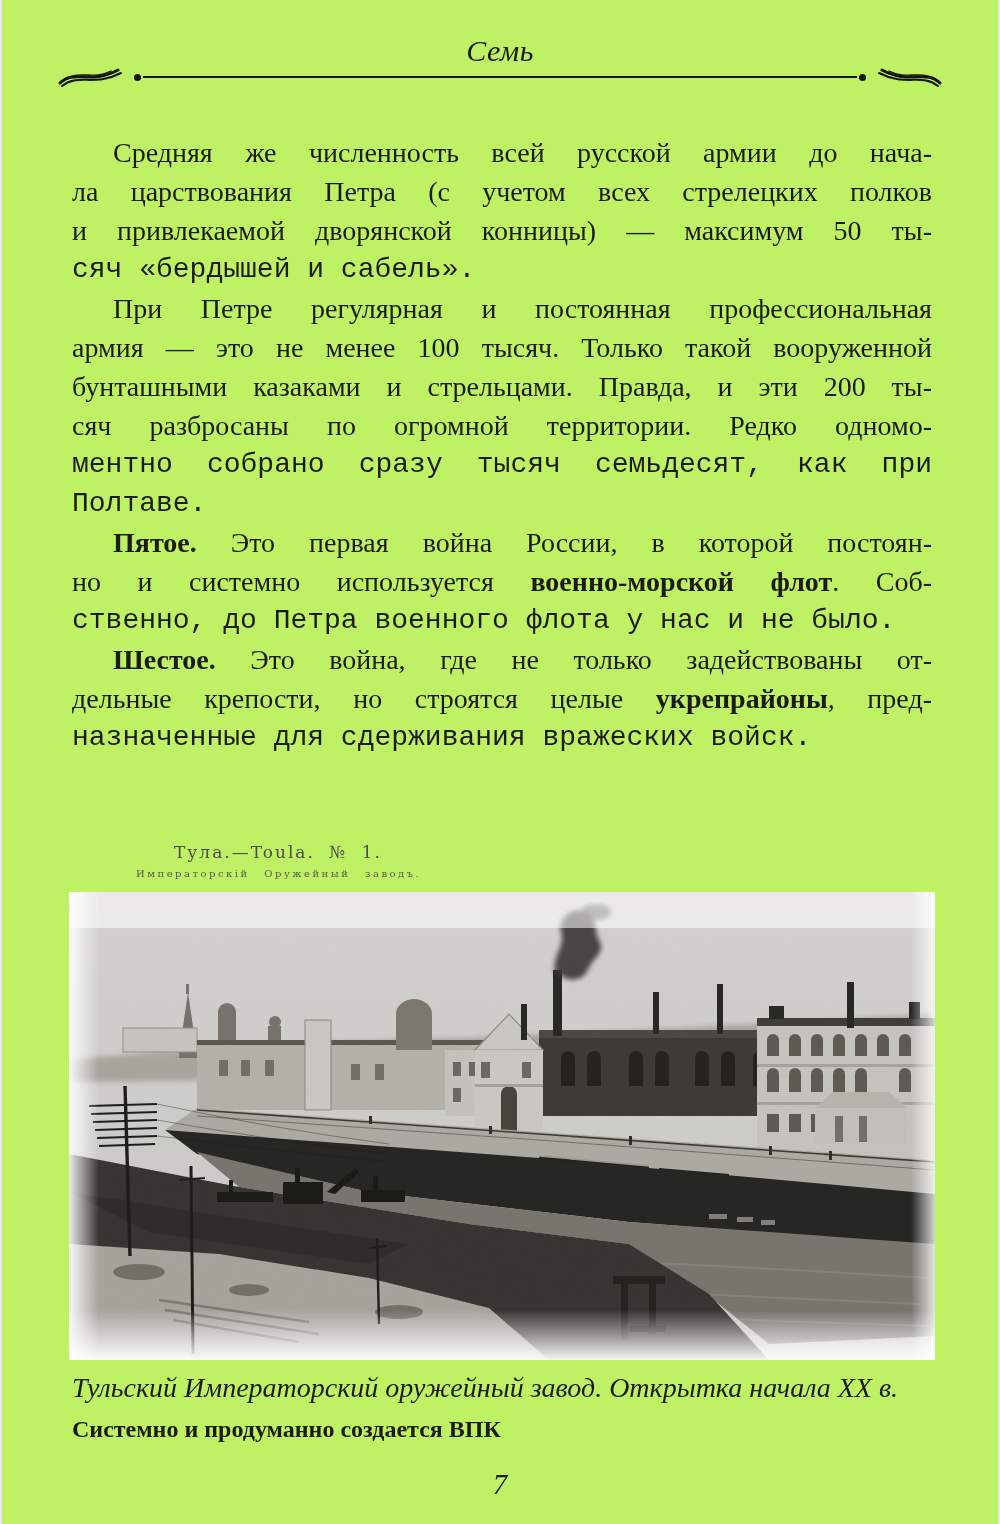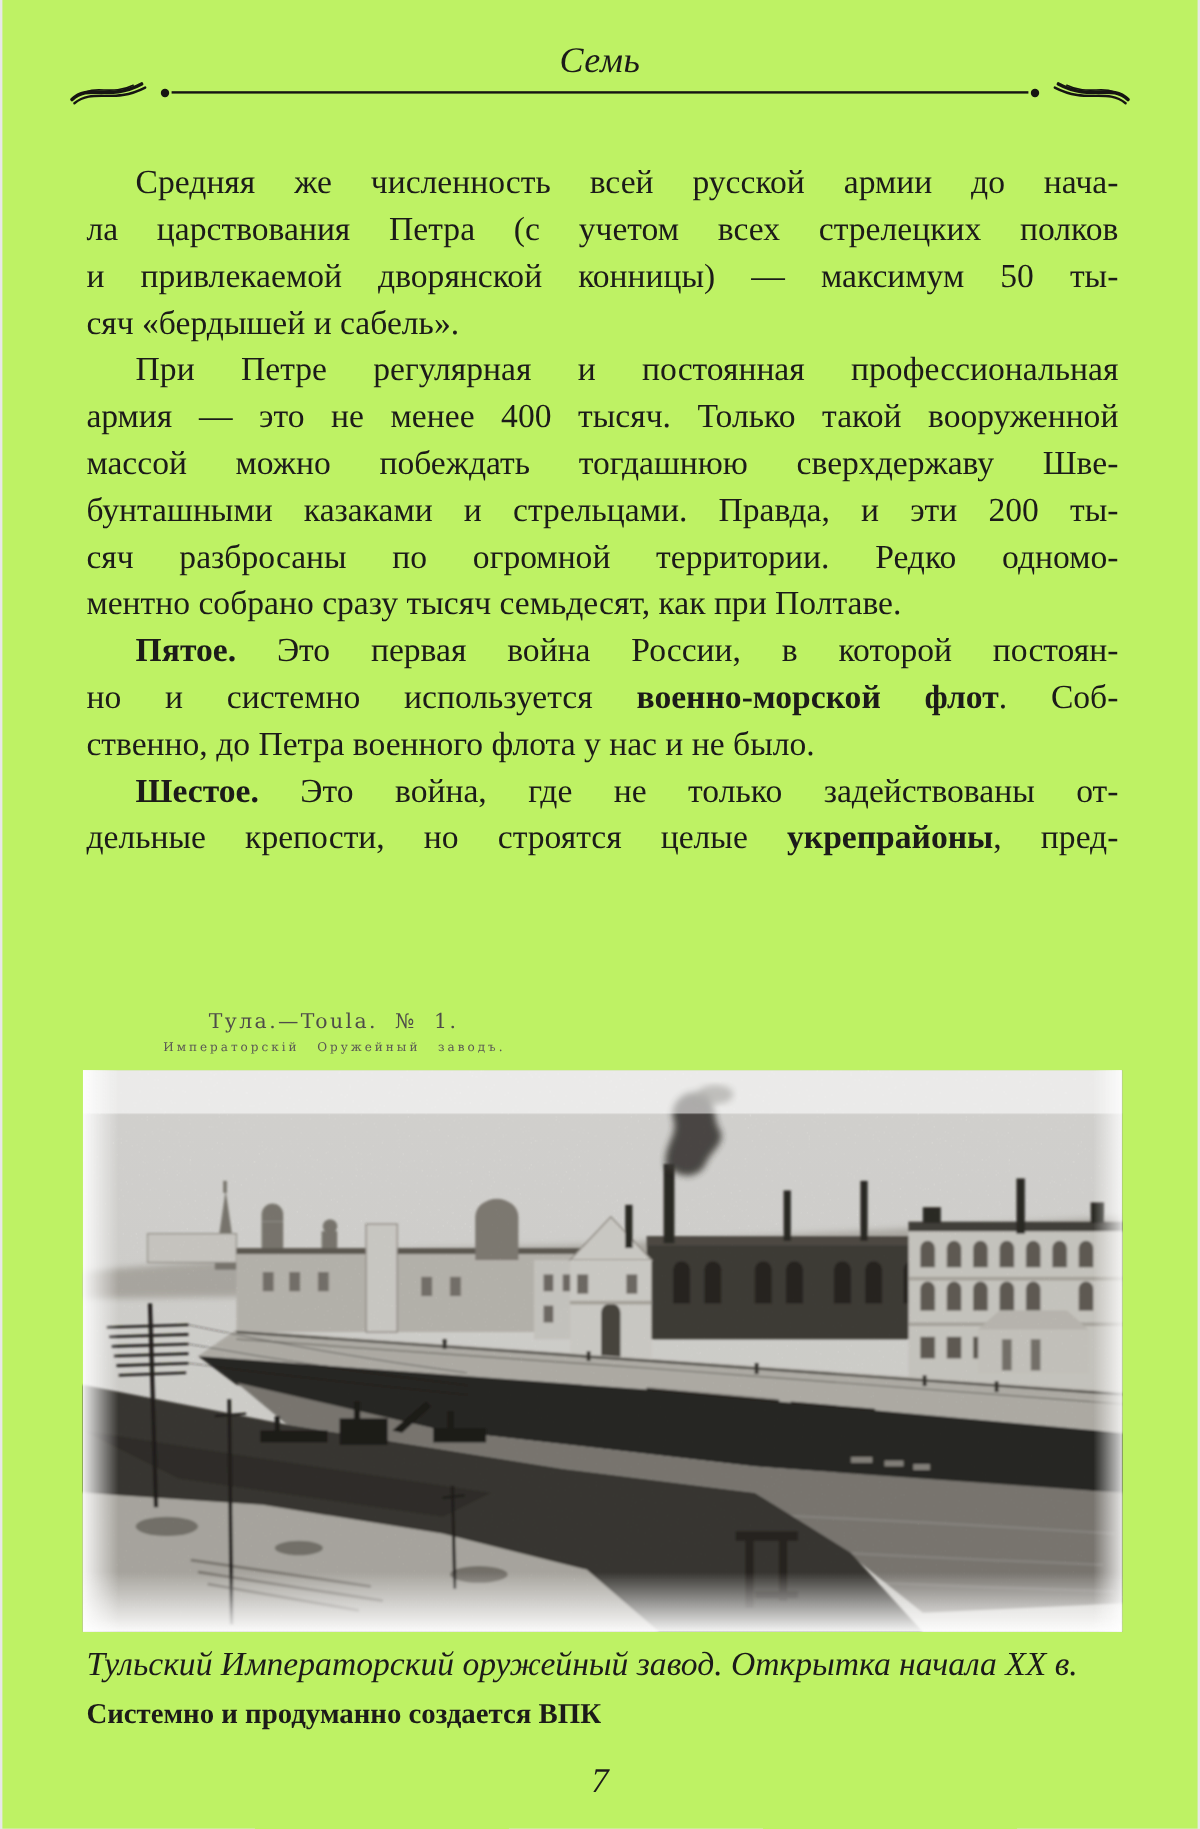--- a/index.html
+++ b/index.html
@@ -21,21 +21,21 @@
   .flourish.right{transform:scaleX(-1);}
   .rule-dot{width:7px;height:7px;border-radius:50%;background:#161512;flex:0 0 auto;margin:0 2px;}
   .rule-gap{width:8px;flex:0 0 auto;}
   .rule-line{flex:1 1 auto;height:0;border-top:2.5px solid #161512;}
   
   .body-text{
     position:absolute;top:133px;left:70px;width:860px;
     font-size:28px;line-height:39px;
   }
   .line{text-align:justify;text-align-last:justify;white-space:normal;}
-  .line.last{text-align-last:left;}
+  .line.last{text-align-last:left;font-family:Liberation Mono, monospace;}
   .line.first{text-indent:41px;}
   .seg.b{font-weight:bold;}
   
   .photo-label{position:absolute;color:#4e4c49;font-family:"DejaVu Serif","Liberation Serif",serif;}
   .photo-label.l1{top:842px;left:172px;font-size:17px;letter-spacing:2px;word-spacing:7px;}
   .photo-label.l2{top:868px;left:134px;font-size:10px;letter-spacing:2.5px;word-spacing:9px;color:#5a5854;}
   
   .photo{position:absolute;top:892px;left:67px;width:866px;height:468px;margin:0;padding:0;}
   .photo svg{display:block;}
   
@@ -85,34 +85,34 @@
 
   <div class="body-text">
       <div class="para">
         <div class="line first"><span class="seg">Средняя же численность всей русской армии до нача-</span></div>
         <div class="line"><span class="seg">ла царствования Петра (с учетом всех стрелецких полков</span></div>
         <div class="line"><span class="seg">и привлекаемой дворянской конницы) — максимум 50 ты-</span></div>
         <div class="line last"><span class="seg">сяч «бердышей и сабель».</span></div>
       </div>
       <div class="para">
         <div class="line first"><span class="seg">При Петре регулярная и постоянная профессиональная</span></div>
-        <div class="line"><span class="seg">армия — это не менее 400 тысяч. Только такой вооруженной</span></div>
-        <div class="line"><span class="seg">массой можно побеждать тогдашнюю сверхдержаву Шве-</span></div>
+        <div class="line"><span class="seg">армия — это не менее 100 тысяч. Только такой вооруженной</span></div>
         <div class="line"><span class="seg">бунташными казаками и стрельцами. Правда, и эти 200 ты-</span></div>
         <div class="line"><span class="seg">сяч разбросаны по огромной территории. Редко одномо-</span></div>
         <div class="line last"><span class="seg">ментно собрано сразу тысяч семьдесят, как при Полтаве.</span></div>
       </div>
       <div class="para">
         <div class="line first"><span class="seg b">Пятое.</span><span class="seg"> Это первая война России, в которой постоян-</span></div>
         <div class="line"><span class="seg">но и системно используется </span><span class="seg b">военно-морской флот</span><span class="seg">. Соб-</span></div>
         <div class="line last"><span class="seg">ственно, до Петра военного флота у нас и не было.</span></div>
       </div>
       <div class="para">
         <div class="line first"><span class="seg b">Шестое.</span><span class="seg"> Это война, где не только задействованы от-</span></div>
         <div class="line"><span class="seg">дельные крепости, но строятся целые </span><span class="seg b">укрепрайоны</span><span class="seg">, пред-</span></div>
+        <div class="line last"><span class="seg">назначенные для сдерживания вражеских войск.</span></div>
       </div>
     </div>
 
   <div class="photo-label l1">Тула.—Toula. № 1.</div>
   <div class="photo-label l2">Императорскій Оружейный заводъ.</div>
 
   <figure class="photo">
     <svg viewBox="0 0 866 468" width="866" height="468" aria-hidden="true">
       <defs>
         <linearGradient id="sky" x1="0" y1="0" x2="0" y2="1">

